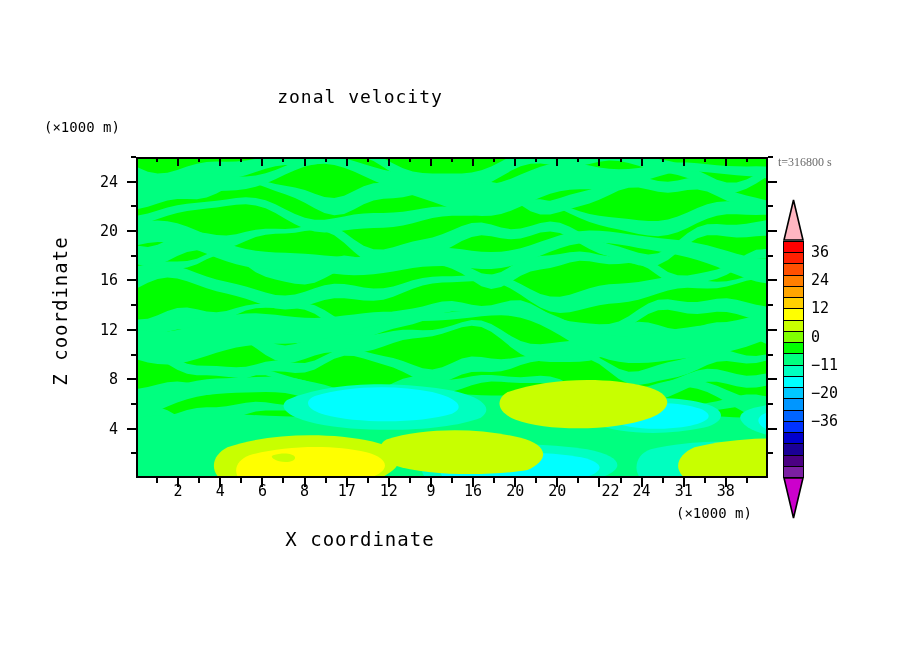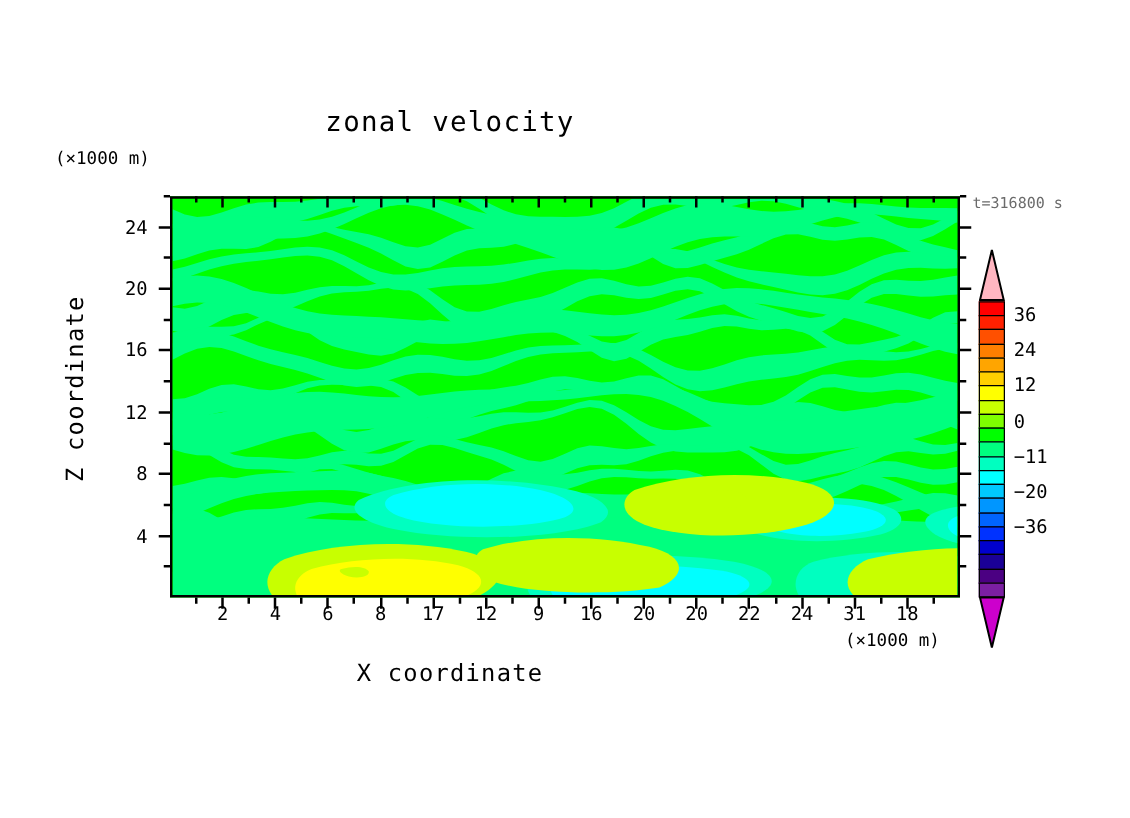--- a/index.html
+++ b/index.html
@@ -3,21 +3,21 @@
 <meta charset="utf-8">
 <style>
   html,body{margin:0;padding:0;background:#ffffff;}
   body{width:904px;height:654px;position:relative;overflow:hidden;
        font-family:"DejaVu Sans Mono","Liberation Mono",monospace;color:#000;}
 
   .abs{position:absolute;}
 
   
   #title{left:0;top:86px;width:720px;text-align:center;
-         font-size:22px;letter-spacing:1px;color:#000;}
+         font-size:18px;letter-spacing:1px;color:#000;}
 
   
   #y-unit{left:44px;top:119px;font-size:14px;letter-spacing:0px;}
 
   
   #plot{left:136px;top:157px;width:632px;height:321px;
         border:2px solid #000;box-sizing:border-box;overflow:hidden;background:#00ff00;}
   #field{position:absolute;left:0;top:0;width:100%;height:100%;}
 
   
@@ -29,21 +29,21 @@
   .xlab{position:absolute;font-size:15px;text-align:center;width:40px;top:482px;}
   .ylab{position:absolute;font-size:15px;text-align:right;width:40px;}
 
   
   #x-title{left:0;top:528px;width:720px;text-align:center;font-size:19px;letter-spacing:1px;}
   #y-title{left:-60px;top:300px;width:240px;text-align:center;font-size:19px;letter-spacing:1px;
            transform:rotate(-90deg);transform-origin:50% 50%;}
   #x-unit{left:676px;top:505px;font-size:14px;}
 
   
-  #tstamp{left:778px;top:155px;font-size:12px;color:#6b6b6b;white-space:nowrap;}
+  #tstamp{left:778px;top:155px;font-size:12px;color:#6b6b6b;white-space:nowrap;font-family:Liberation Serif, serif;}
 
   
   #cbar-wrap{left:781px;top:199px;width:26px;height:320px;}
   .cb-seg{position:absolute;left:2px;width:21px;border:1.5px solid #000;box-sizing:border-box;}
   .cb-cap{position:absolute;left:2px;width:21px;}
   .cblab{position:absolute;font-size:15px;left:30px;white-space:nowrap;}
 </style>
 </head>
 <body>
 
@@ -124,30 +124,30 @@
     <div class="tick tx" style="left: 472.067px; top: 157px; height: 9px;"></div>
     <div class="xlab" style="left: 453.067px;">16</div>
     <div class="tick tx" style="left: 514.2px; top: 478px; height: 9px;"></div>
     <div class="tick tx" style="left: 514.2px; top: 157px; height: 9px;"></div>
     <div class="xlab" style="left: 495.2px;">20</div>
     <div class="tick tx" style="left: 556.333px; top: 478px; height: 9px;"></div>
     <div class="tick tx" style="left: 556.333px; top: 157px; height: 9px;"></div>
     <div class="xlab" style="left: 537.333px;">20</div>
     <div class="tick tx" style="left: 598.467px; top: 478px; height: 9px;"></div>
     <div class="tick tx" style="left: 598.467px; top: 157px; height: 9px;"></div>
-    <div class="xlab" style="left: 579.467px;">22</div>
+    <div class="xlab" style="left: 579.467px; text-align: right;">22</div>
     <div class="tick tx" style="left: 640.6px; top: 478px; height: 9px;"></div>
     <div class="tick tx" style="left: 640.6px; top: 157px; height: 9px;"></div>
     <div class="xlab" style="left: 621.6px;">24</div>
     <div class="tick tx" style="left: 682.733px; top: 478px; height: 9px;"></div>
     <div class="tick tx" style="left: 682.733px; top: 157px; height: 9px;"></div>
     <div class="xlab" style="left: 663.733px;">31</div>
     <div class="tick tx" style="left: 724.867px; top: 478px; height: 9px;"></div>
     <div class="tick tx" style="left: 724.867px; top: 157px; height: 9px;"></div>
-    <div class="xlab" style="left: 705.867px;">18</div>
+    <div class="xlab" style="left: 705.867px;">38</div>
     <div class="tick tx" style="left: 156.067px; top: 478px; height: 5px;"></div>
     <div class="tick tx" style="left: 156.067px; top: 157px; height: 5px;"></div>
     <div class="tick tx" style="left: 198.2px; top: 478px; height: 5px;"></div>
     <div class="tick tx" style="left: 198.2px; top: 157px; height: 5px;"></div>
     <div class="tick tx" style="left: 240.333px; top: 478px; height: 5px;"></div>
     <div class="tick tx" style="left: 240.333px; top: 157px; height: 5px;"></div>
     <div class="tick tx" style="left: 282.467px; top: 478px; height: 5px;"></div>
     <div class="tick tx" style="left: 282.467px; top: 157px; height: 5px;"></div>
     <div class="tick tx" style="left: 324.6px; top: 478px; height: 5px;"></div>
     <div class="tick tx" style="left: 324.6px; top: 157px; height: 5px;"></div>

